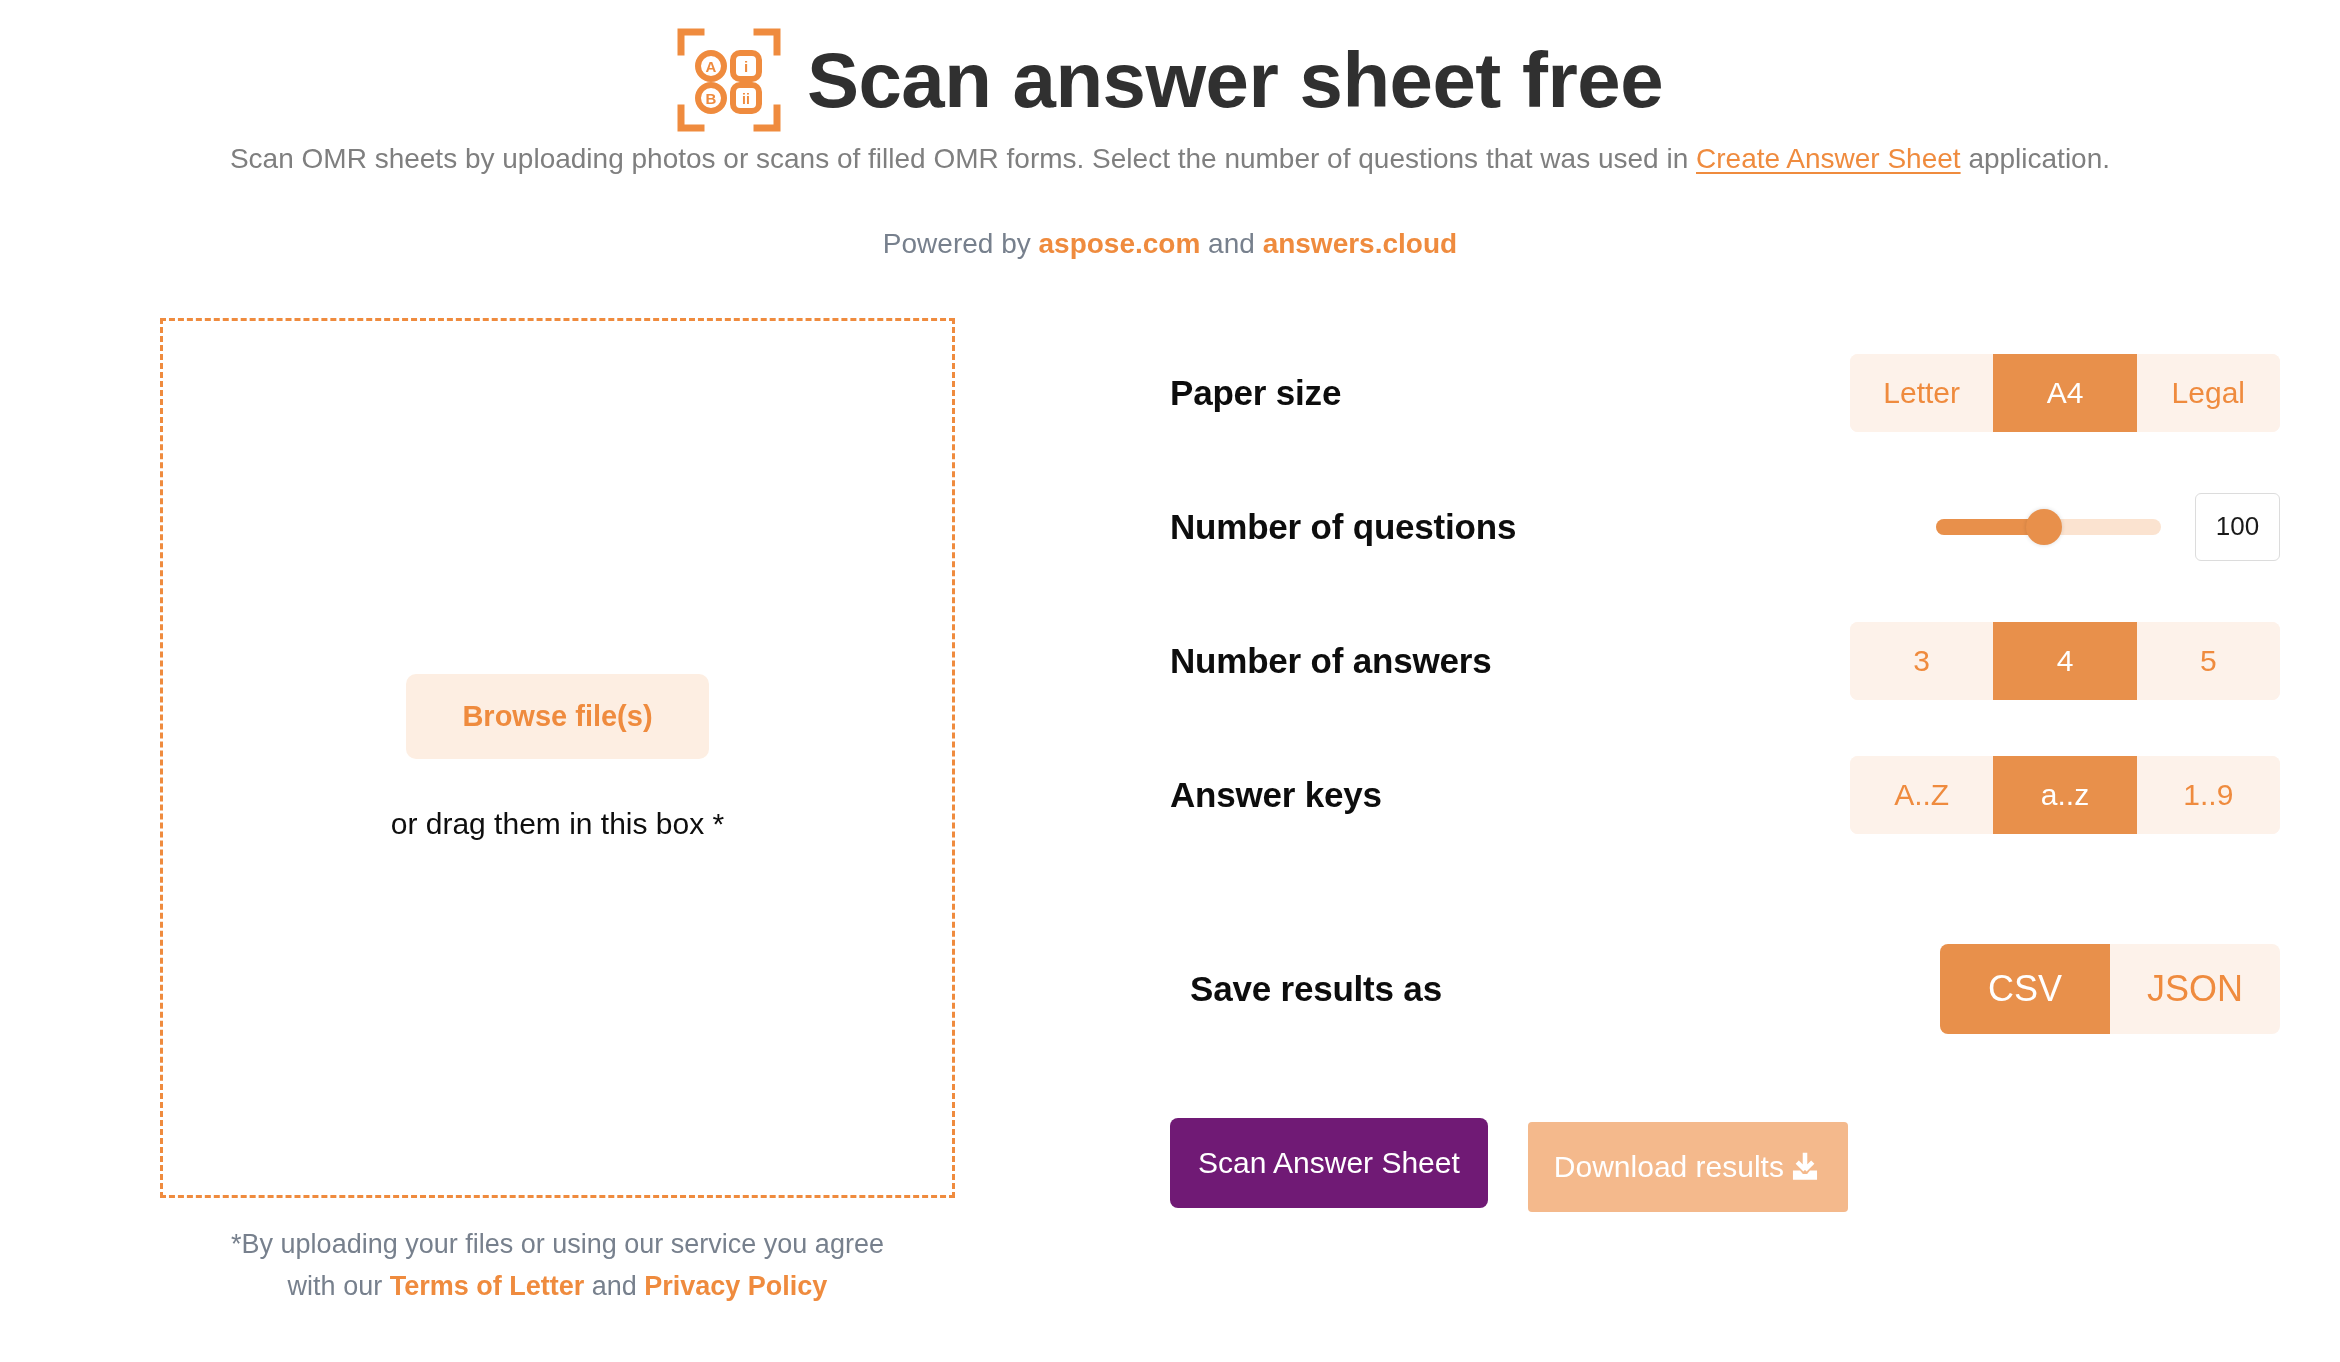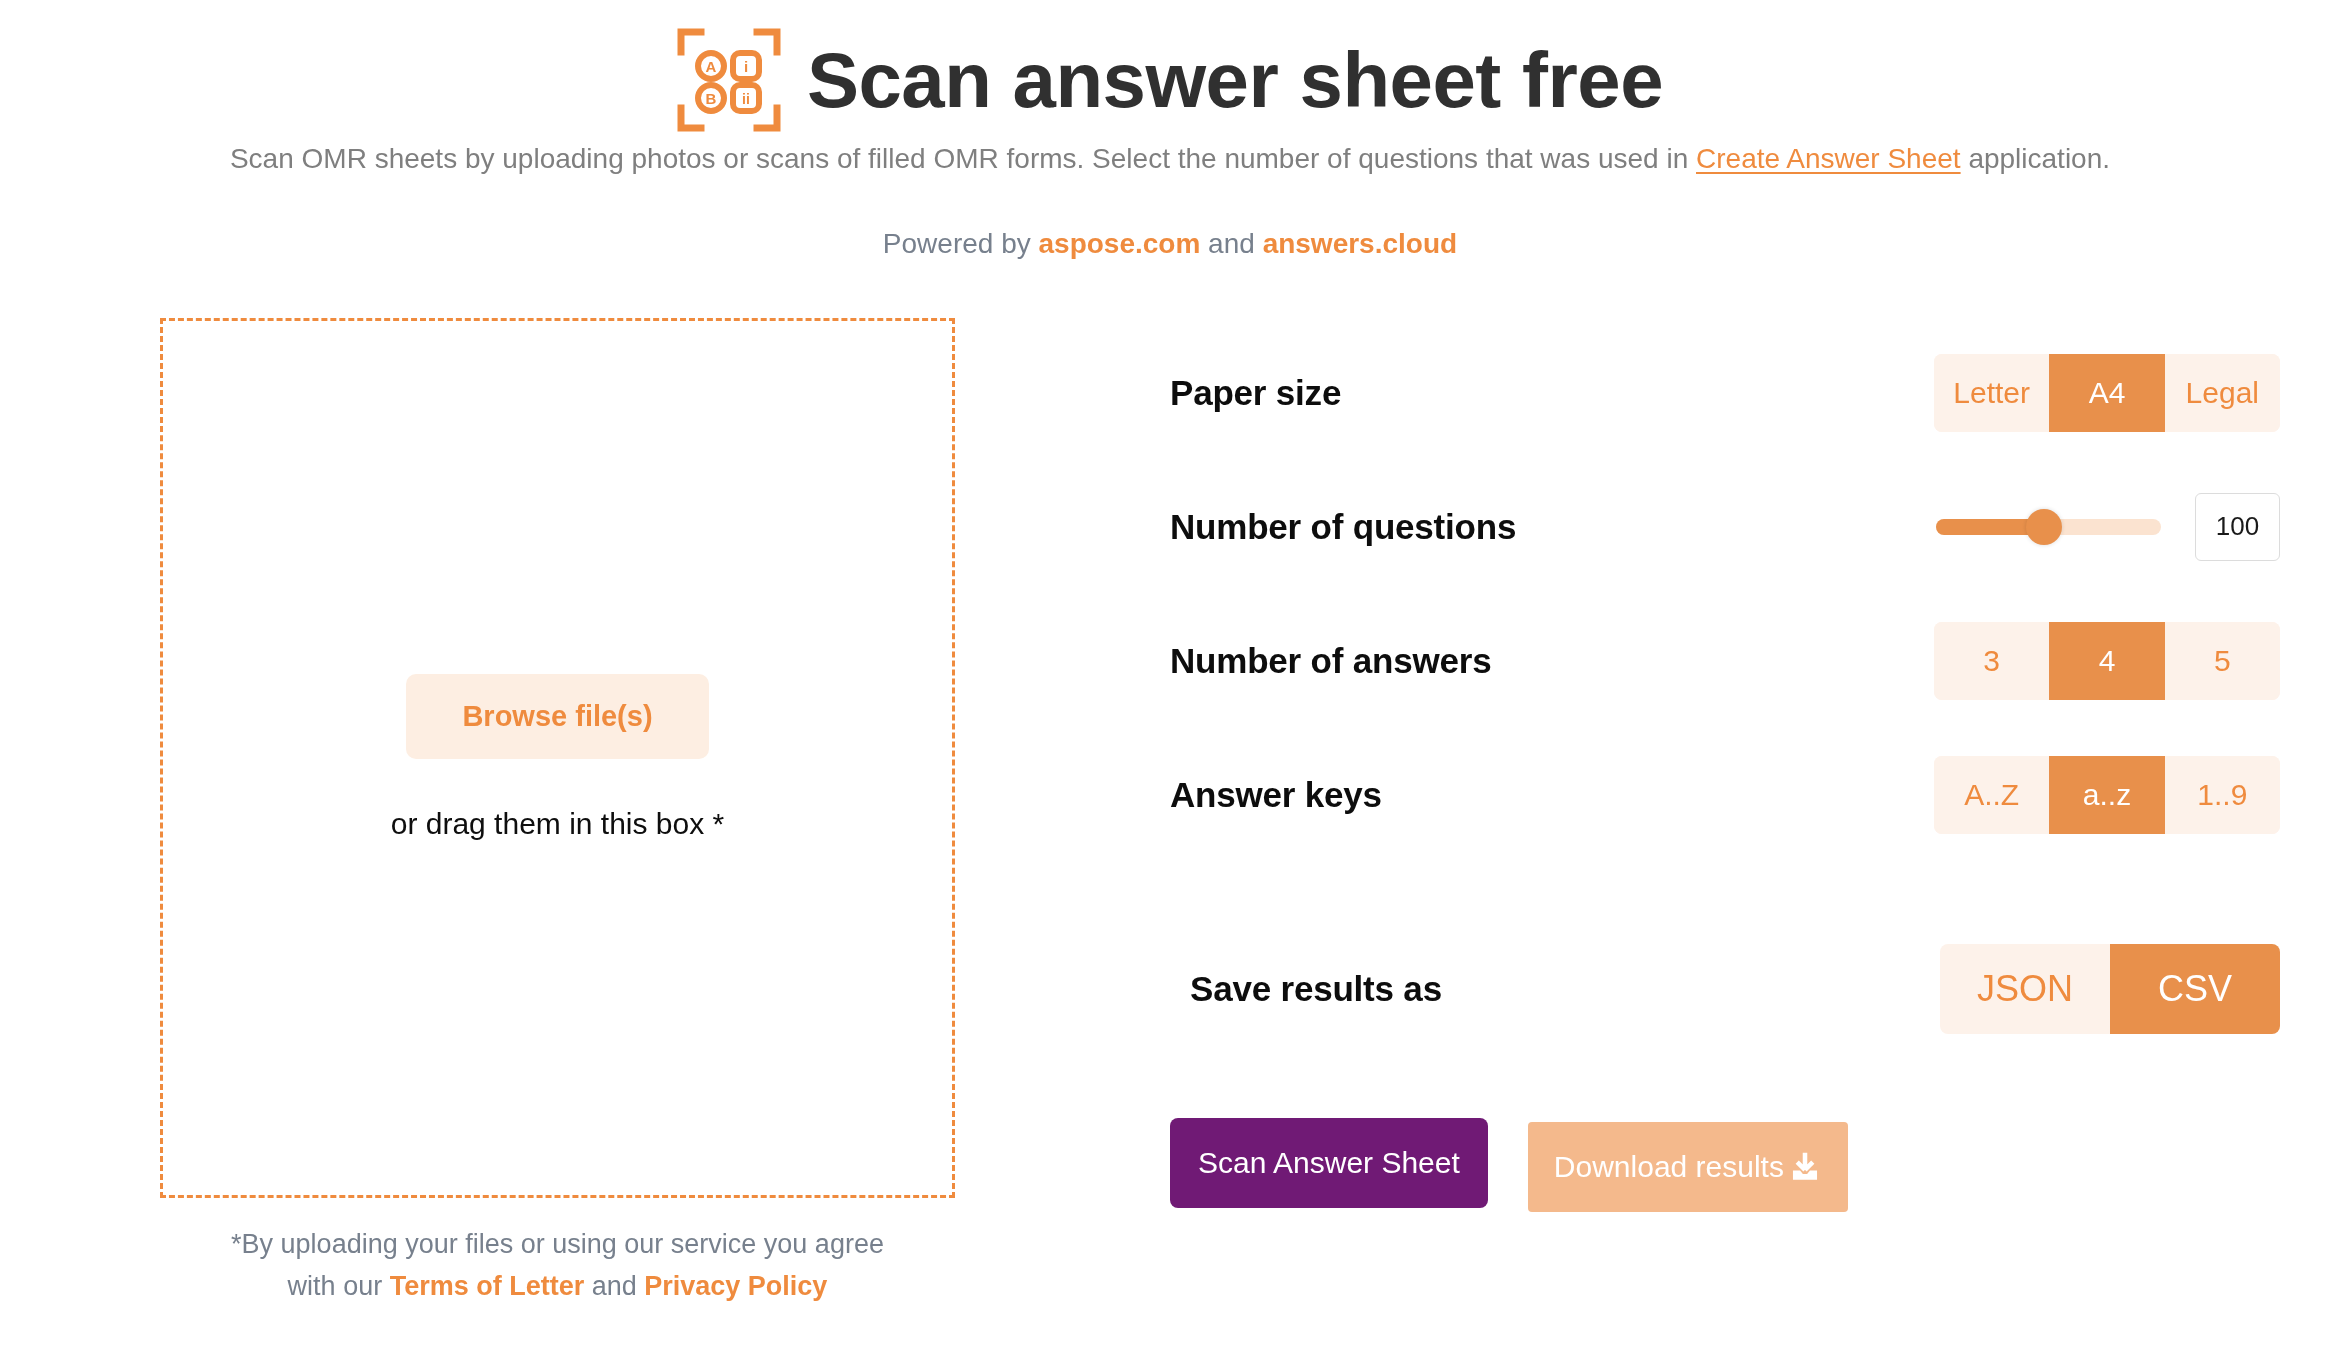--- a/index.html
+++ b/index.html
@@ -139,21 +139,21 @@
     justify-content: flex-end;
     width: 430px;
   }
 
   
   .segmented {
     display: flex;
     border-radius: 8px;
     overflow: hidden;
     background: #fdf2ea;
-    width: 346px;
+    width: 430px;
   }
   .segmented .seg {
     flex: 1 1 0;
     text-align: center;
     padding: 23px 0;
     font-size: 30px;
     color: #ef8b3e;
     background: #fdf2ea;
     cursor: pointer;
     border: none;
@@ -377,22 +377,22 @@
           <button class="seg active">a..z</button>
           <button class="seg">1..9</button>
         </div>
       </div>
     </div>
 
     <div class="setting-row save-row">
       <div class="setting-label">Save results as</div>
       <div class="control-area">
         <div class="save-toggle">
+          <button class="seg active">CSV</button>
           <button class="seg">JSON</button>
-          <button class="seg active">CSV</button>
         </div>
       </div>
     </div>
 
     <div class="actions">
       <button class="btn-primary">Scan Answer Sheet</button>
       <button class="btn-disabled">
         <span>Download results</span>
         <span class="dl-icon">
           <svg viewBox="0 0 24 24" width="34" height="34" xmlns="http://www.w3.org/2000/svg">

